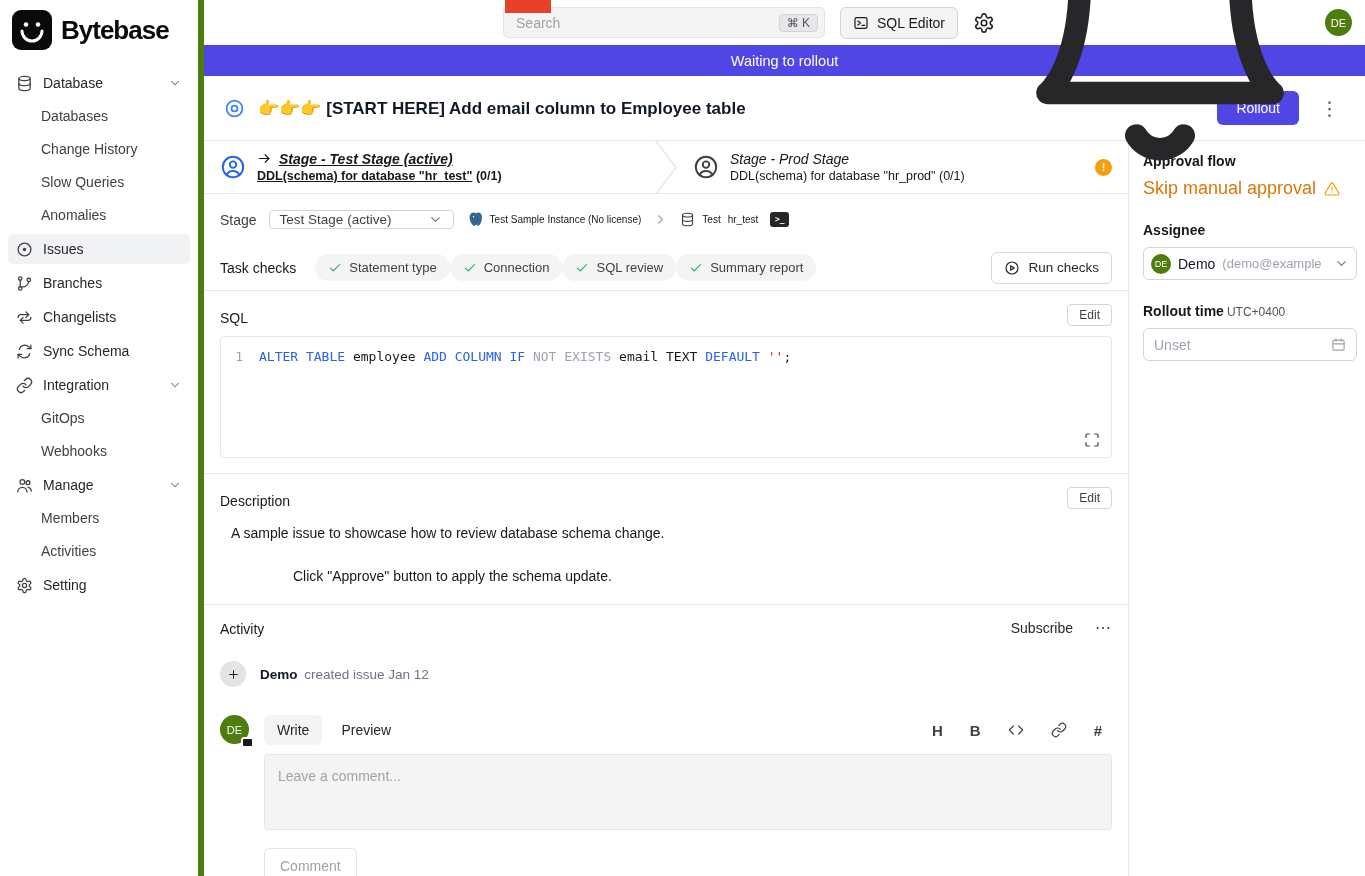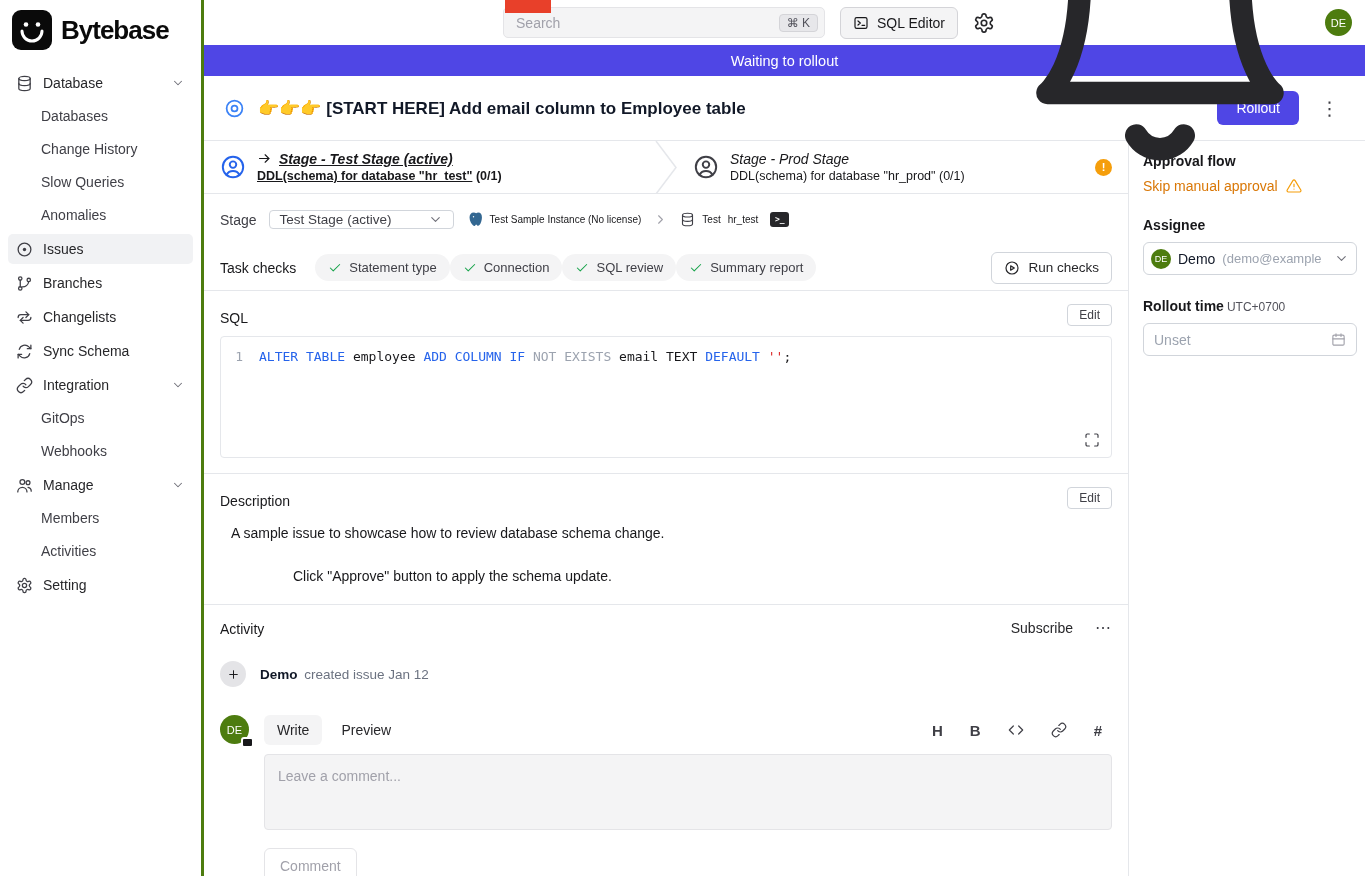--- a/index.html
+++ b/index.html
@@ -3,21 +3,21 @@
 <meta charset="utf-8">
 <style>
   * { margin:0; padding:0; box-sizing:border-box; }
   html,body { width:1365px; height:876px; overflow:hidden; }
   body { font-family:"Liberation Sans", sans-serif; background:#fff; color:#1f2937; }
   svg { display:block; width:100%; height:100%; }
 
   .app { position:relative; display:flex; width:1365px; height:876px; }
 
   
-  .sidebar { flex:0 0 204px; border-right:3px solid #4d7c0f; padding-top:8px; background:#fff; }
+  .sidebar { flex:0 0 204px; border-right:6px solid #4d7c0f; padding-top:8px; background:#fff; }
   .logo { display:flex; align-items:center; gap:9px; padding:2px 12px 14px 12px; cursor:pointer; }
   .logo-mark { width:40px; height:40px; flex:0 0 40px; }
   .logo-text { font-size:26px; font-weight:800; color:#0a0a0a; letter-spacing:-1px; }
   .nav { padding:0 8px; }
   .nav-item { display:flex; align-items:center; gap:10px; height:30px; padding:0 8px; border-radius:5px; font-size:14px; color:#27272a; cursor:pointer; margin-bottom:3px; }
   .nav-item.lvl0 { margin-top:4px; }
   .nav-item.lvl1 { padding-left:33px; color:#3f3f46; }
   .nav-item.active { background:#f1f2f4; }
   .nav-icon { width:17px; height:17px; flex:0 0 17px; color:#3f3f46; }
   .nav-label { flex:1; white-space:nowrap; }
@@ -129,21 +129,21 @@
   .fmt-item { font-size:15px; font-weight:700; color:#3f3f46; cursor:pointer; line-height:1; }
   .fmt-icon { width:16px; height:16px; color:#3f3f46; cursor:pointer; }
   .comment-box { margin-top:9px; height:76px; background:#f4f4f5; border:1px solid #e4e4e7; border-radius:4px; padding:12px 13px; cursor:text; }
   .comment-box .ph { color:#a1a1aa; font-size:14px; }
   .comment-btn { margin-top:18px; background:#fff; border:1px solid #e4e4e7; border-radius:6px; padding:9px 15px; font-size:14px; color:#a1a1aa; cursor:default; font-family:inherit; }
 
   
   .right-panel { flex:0 0 237px; border-left:1px solid #e5e7eb; padding:12px 8px 0 14px; background:#fff; }
   .rp-label { font-size:14px; font-weight:600; color:#18181b; }
   .rp-label .tz { font-size:12px; color:#52525b; font-weight:400; margin-left:3px; }
-  .approval-value { display:flex; align-items:center; gap:8px; margin-top:9px; font-size:14px; color:#d97706; }
+  .approval-value { display:flex; align-items:center; gap:8px; margin-top:9px; font-size:18px; color:#d97706; }
   .amber { color:#f59e0b; }
   .mt22 { margin-top:23px; }
   .assignee-select { margin-top:9px; height:33px; border:1px solid #d1d5db; border-radius:6px; display:flex; align-items:center; gap:7px; padding:0 7px; cursor:pointer; }
   .as-name { font-size:14px; color:#111827; white-space:nowrap; }
   .as-email { font-size:13px; color:#9ca3af; flex:1; min-width:0; overflow:hidden; white-space:nowrap; }
   .time-input { margin-top:9px; height:33px; border:1px solid #d1d5db; border-radius:6px; display:flex; align-items:center; justify-content:space-between; padding:0 10px; font-size:14px; color:#9ca3af; cursor:pointer; }
   .cal { width:15px; height:15px; color:#a1a1aa; }
 
   .red-artifact { position:absolute; left:505px; top:0; width:46px; height:13px; background:#e8402a; }
 </style>
@@ -585,21 +585,21 @@
           <span class="as-name">Demo</span>
           <span class="as-email">(demo@example</span>
           <span class="chev">
               <svg viewBox="0 0 24 24" fill="none" stroke="currentColor" stroke-width="1.8" stroke-linecap="round" stroke-linejoin="round">
                 <path d="M6 9l6 6 6-6"></path>
               </svg>
             </span>
         </div>
 
         <div class="rp-label mt22">
-          <span>Rollout time</span><span class="tz">UTC+0700</span>
+          <span>Rollout time</span><span class="tz">UTC+0400</span>
         </div>
         <div class="time-input">
           <span>Unset</span>
           <span class="cal">
               <svg viewBox="0 0 24 24" fill="none" stroke="currentColor" stroke-width="1.8" stroke-linecap="round" stroke-linejoin="round">
                 <rect x="3" y="5" width="18" height="16" rx="2"></rect>
                 <path d="M16 3v4M8 3v4M3 11h18"></path>
               </svg>
             </span>
         </div>

